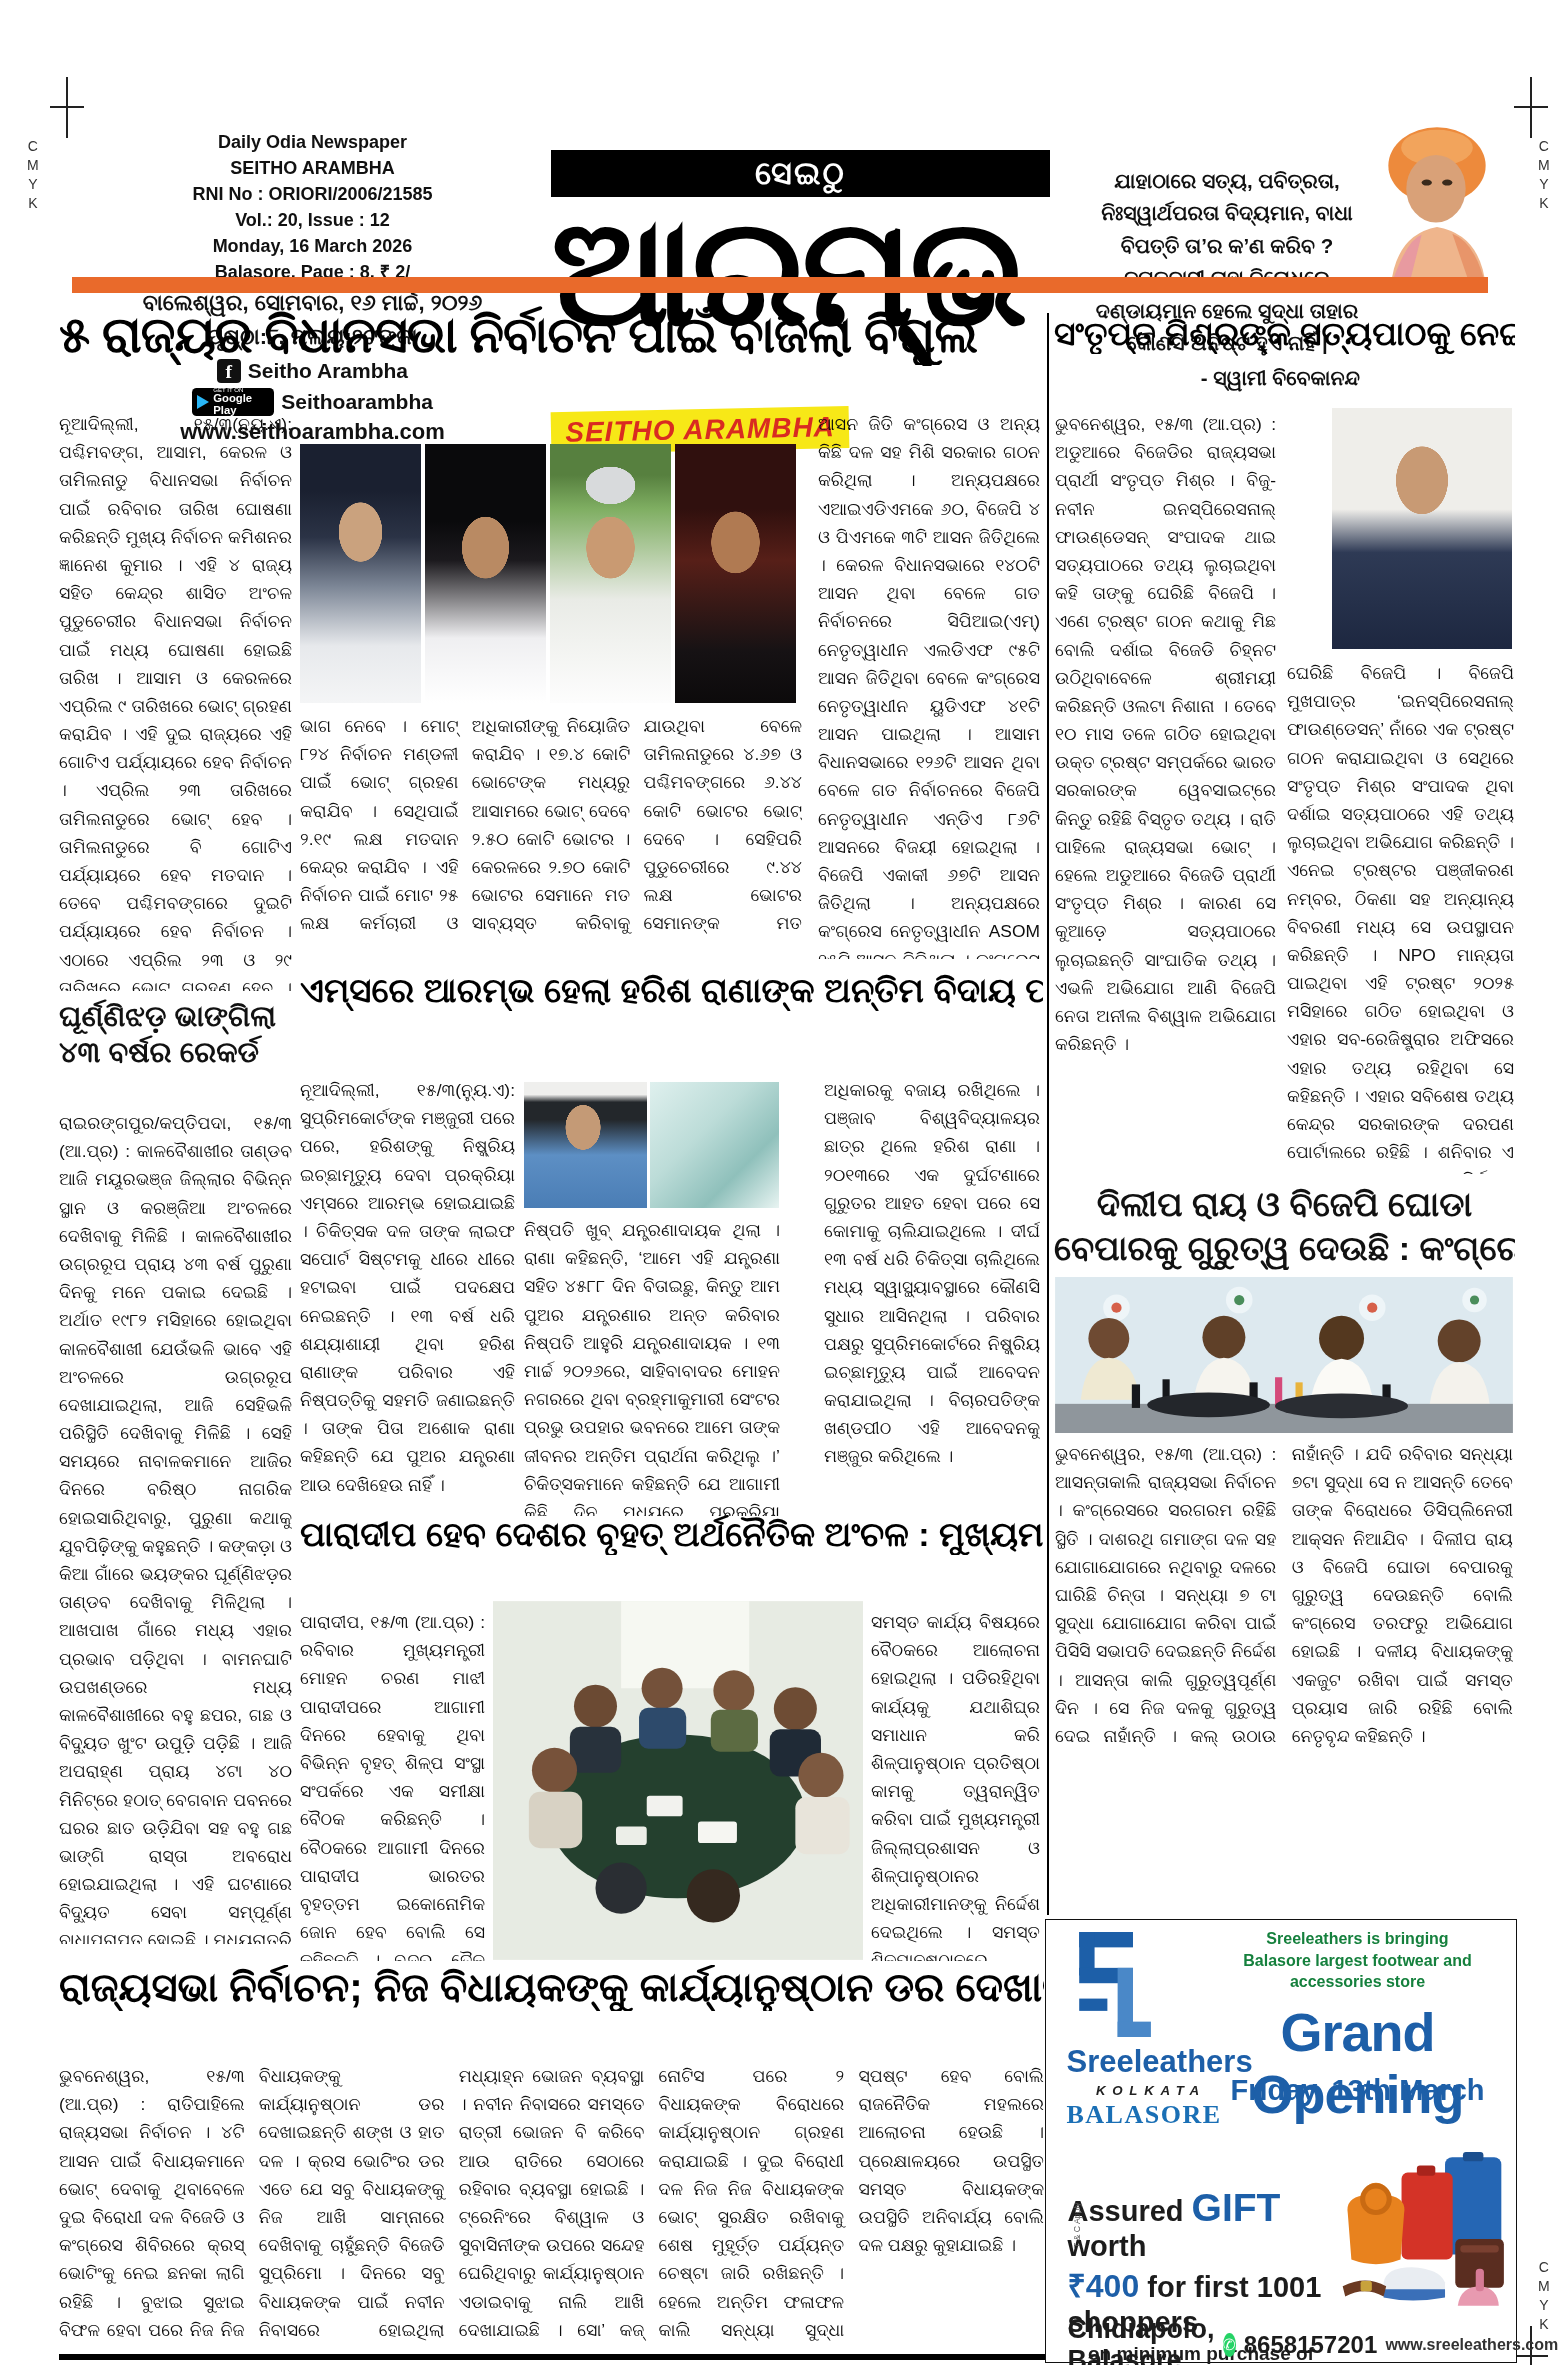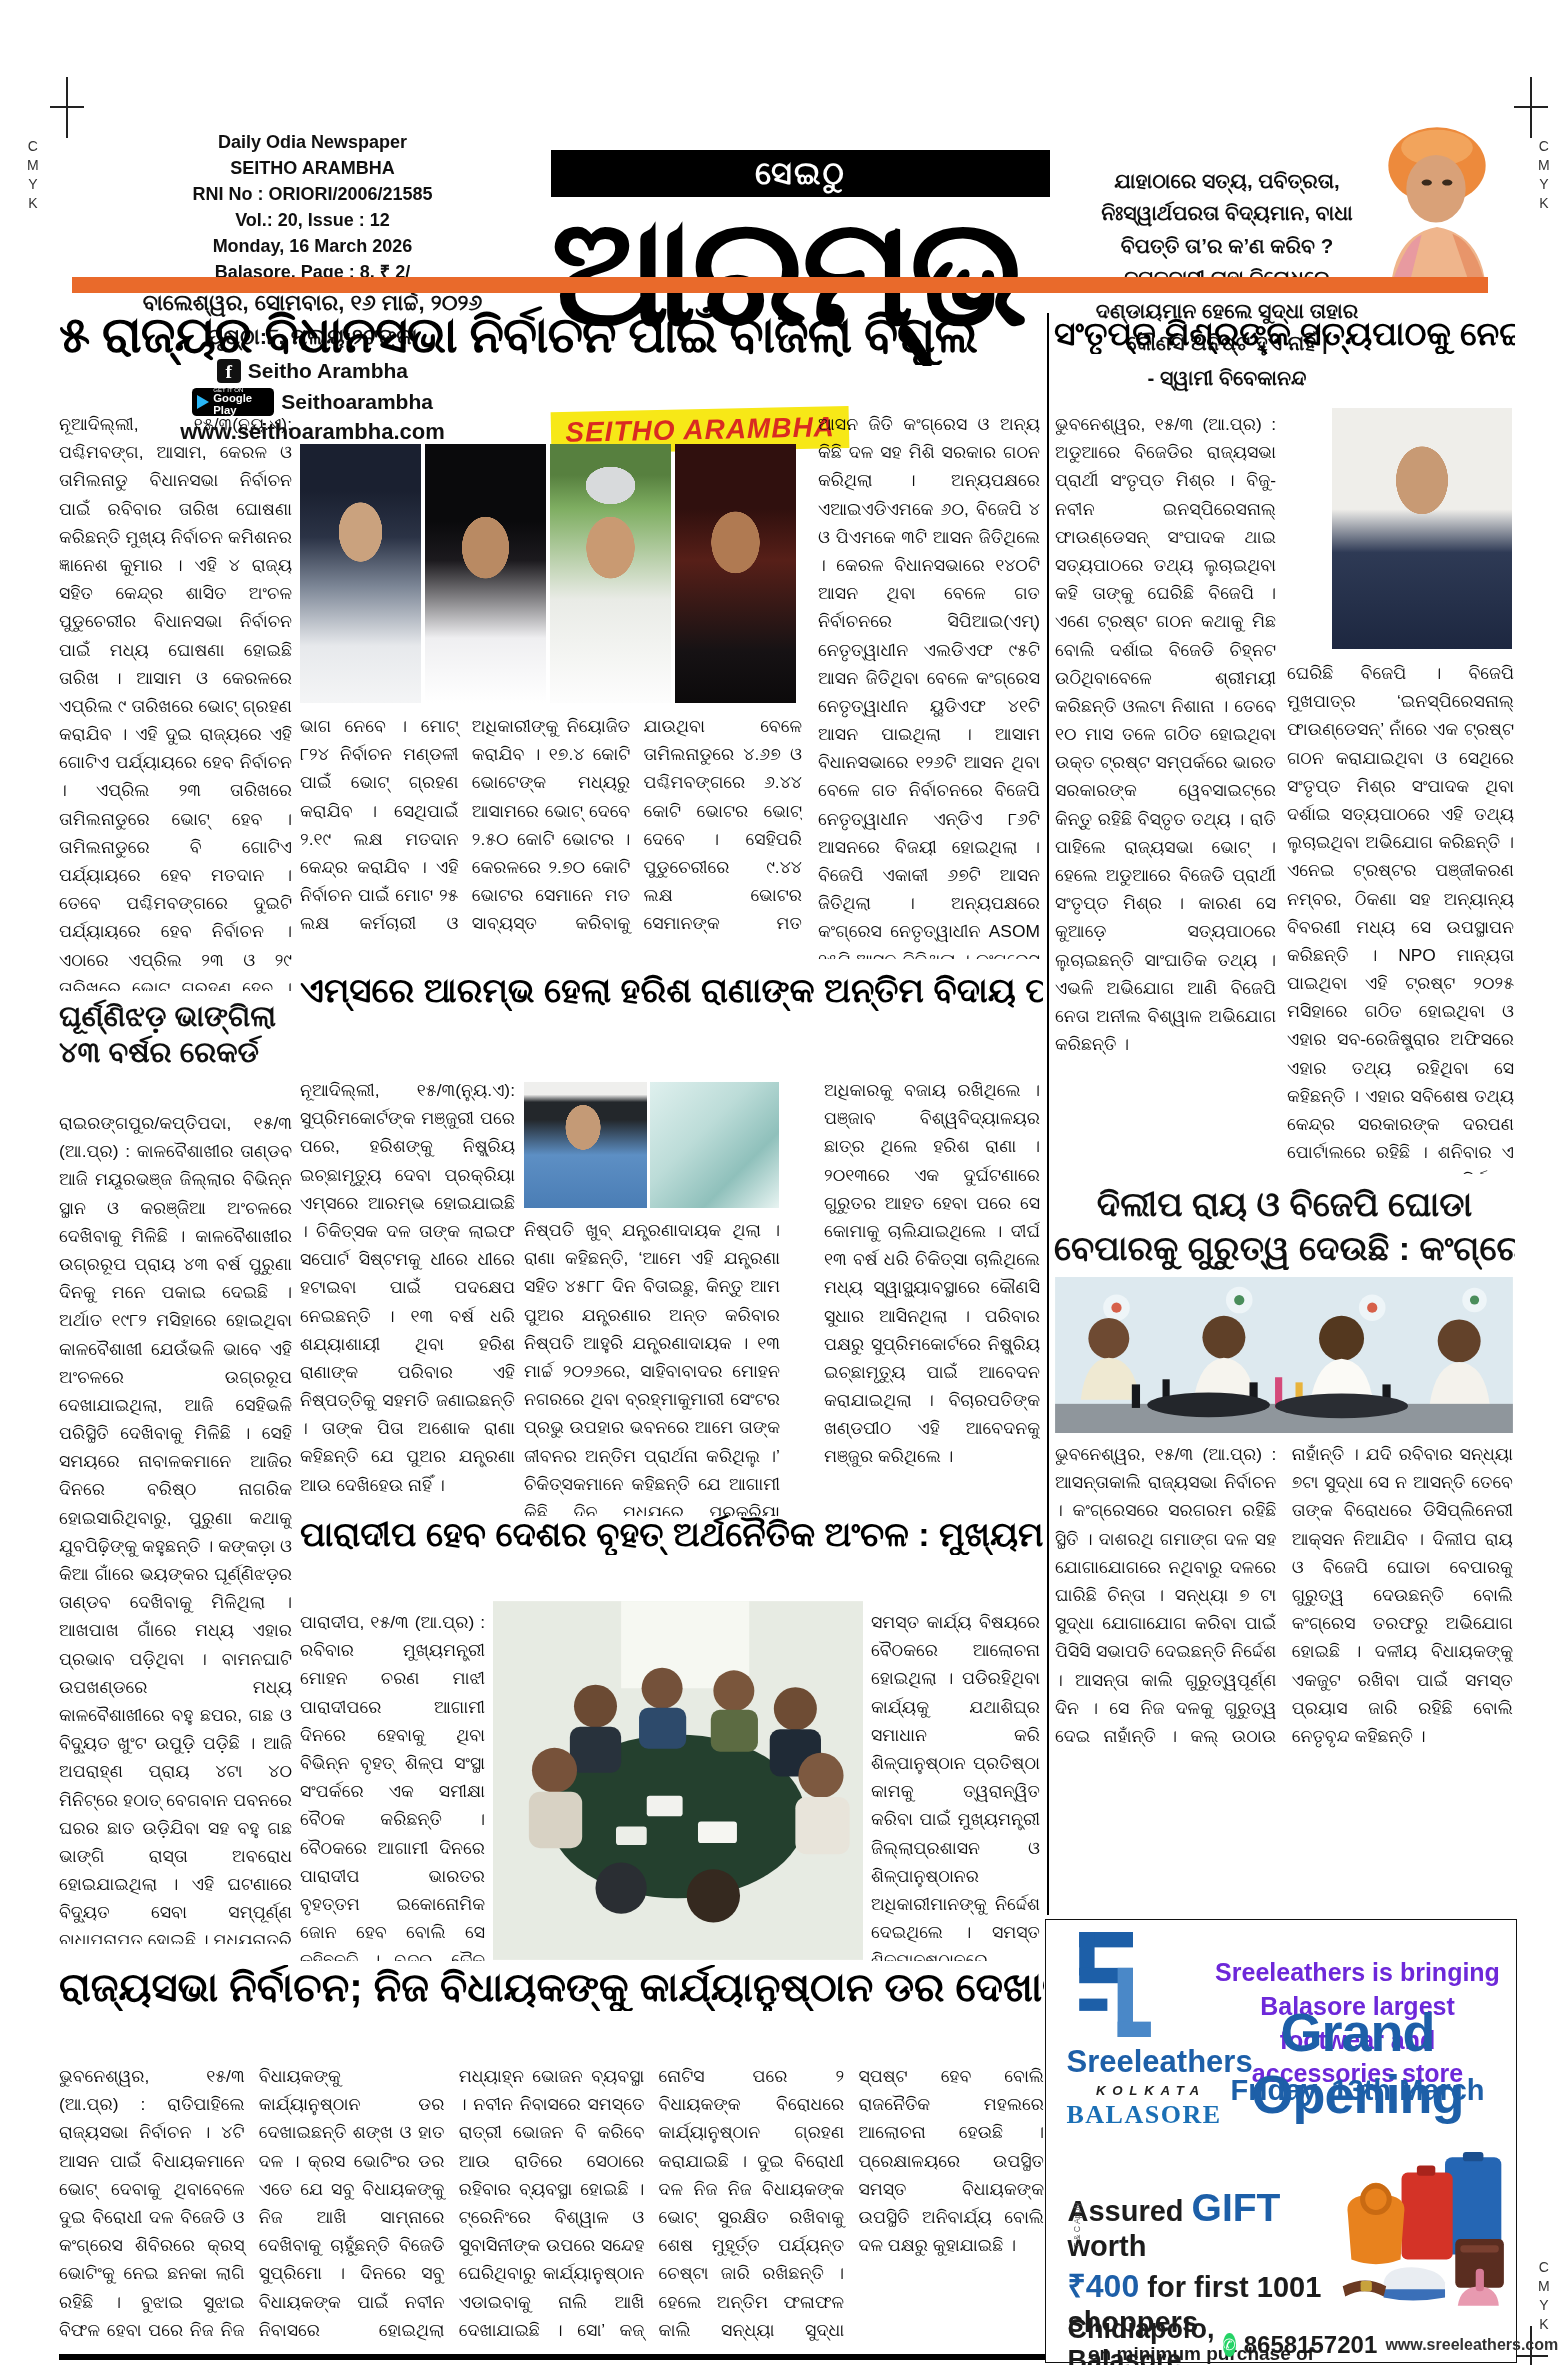--- a/index.html
+++ b/index.html
@@ -24,21 +24,21 @@
   .gp-txt .s{font-size:6.1px;display:block;}
   .gp-txt .b{font-size:11.3px;font-weight:700;display:block;}
   .website{font-size:22px;font-weight:700;margin-top:3.1px;}
   .mast-logo{left:551px;top:106px;width:499px;margin-top:44px;}
   .logo-topbar{height:47px;background:#000;color:#fff;display:flex;align-items:center;justify-content:center;
                font-size:32px;font-weight:700;letter-spacing:2px;}
   .logo-main{font-size:150px;font-weight:900;line-height:1.0;letter-spacing:-4.1px;color:#000;white-space:nowrap;overflow:hidden;height:169px;}
   .logo-banner{position:absolute;left:0;top:259px;background:#F7E817;color:#D92B21;
                font-style:italic;font-weight:800;font-size:28px;padding:5.1px 14.3px;transform:rotate(-1.2deg);letter-spacing:1px;}
   .mast-quote{left:1094px;top:165px;width:266px;text-align:center;font-size:20.5px;font-weight:700;line-height:1.58;}
-  .quote-author{text-align:center;margin-top:3.1px;font-weight:700;}
+  .quote-author{text-align:right;margin-top:3.1px;font-weight:700;}
   .viveka{left:1360px;top:117px;width:154px;height:169px;}
   
   .orange-bar{left:72px;top:277px;width:1416px;height:16px;background:#E96A2B;}
   .vrule{left:1047px;top:313px;width:1.5px;height:1602px;background:#000;}
   .bottom-rule{left:59px;top:2354px;width:986px;height:6.1px;background:#000;}
   
   .hl{font-weight:900;color:#000;white-space:nowrap;overflow:hidden;}
   .lead-hl{left:59px;top:306px;width:981px;font-size:50px;letter-spacing:-1px;}
   .sa-hl{left:1054px;top:315px;width:461px;font-size:33px;}
   .cy-hl{left:59px;top:998px;width:236px;font-size:29px;line-height:1.25;font-weight:900;}
@@ -81,21 +81,21 @@
   .sa-photo{left:1332px;top:408px;width:180px;height:241px;background:
          radial-gradient(43px 56px at 50% 30%,#c89a74 0 60%,rgba(0,0,0,0) 61%),
          linear-gradient(180deg,#efeeea 0 42%,#2e3a55 60%,#1d2740 100%);}
   .di-photo{left:1055px;top:1277px;width:458px;height:156px;}
   .pa-photo{left:493px;top:1601px;width:370px;height:359px;}
   
   .ad{left:1045px;top:1919px;width:472px;height:444px;border:1.5px solid #111;box-sizing:border-box;background:#fff;}
   .ad-brand{left:20.5px;top:124px;font-size:31px;font-weight:800;color:#1D5FA8;}
   .ad-kolkata{left:50px;top:163px;font-size:13.3px;font-weight:700;letter-spacing:6.7px;color:#222;font-style:italic;}
   .ad-balasore{left:20.5px;top:180px;font-family:"Liberation Serif",serif;font-size:26px;font-weight:700;color:#1A6FB5;letter-spacing:1.5px;}
-  .ad-intro{left:164px;top:36px;width:295px;text-align:center;font-size:25px;font-weight:800;color:#6d28d9;line-height:1.35;}
+  .ad-intro{left:164px;top:8px;width:295px;text-align:center;font-size:16px;font-weight:800;color:#15803d;line-height:1.35;}
   .ad-title{left:164px;top:81px;width:295px;text-align:center;font-size:54px;font-weight:800;color:#1D5FA8;letter-spacing:-1px;}
   .ad-date{left:164px;top:154px;width:295px;text-align:center;font-size:29px;font-weight:800;color:#1D5FA8;}
   .ad-offer{left:21.5px;top:266px;width:287px;color:#1c1c1c;}
   .ad-offer .l1{font-size:29px;font-weight:700;}
   .ad-offer .gift{font-size:39px;font-weight:800;color:#1D5FA8;}
   .ad-offer .amt{font-size:32px;font-weight:800;color:#1D5FA8;}
   .ad-offer .l3{font-size:19px;font-weight:800;margin-top:4.1px;margin-left:20.5px;}
   .ad-products{left:289px;top:232px;width:174px;height:164px;}
   .ad-footer{left:13.3px;top:394px;width:445px;display:flex;align-items:center;gap:8.2px;}
   .pin-ico{width:17.4px;height:24.6px;}

